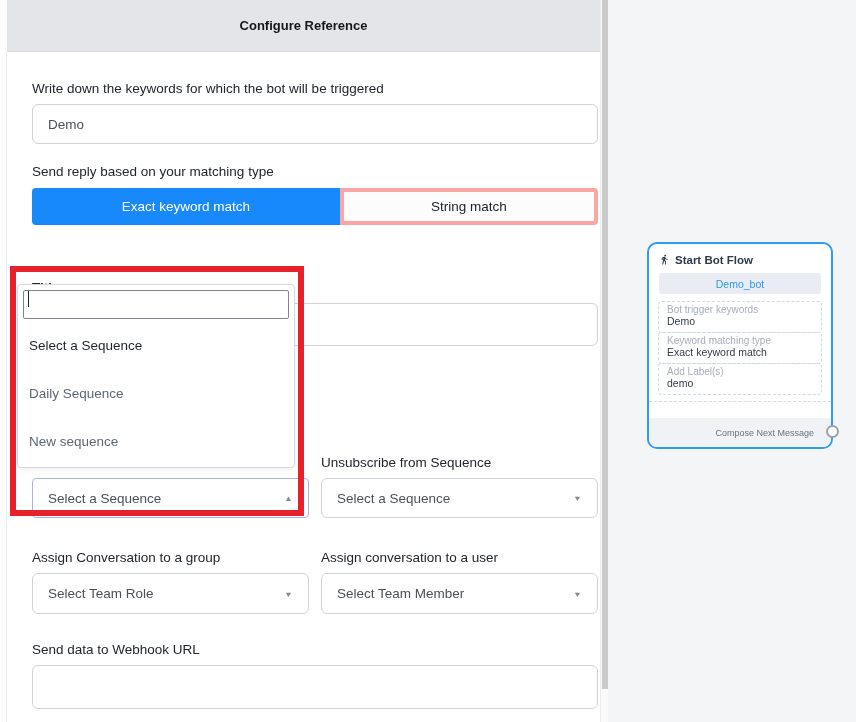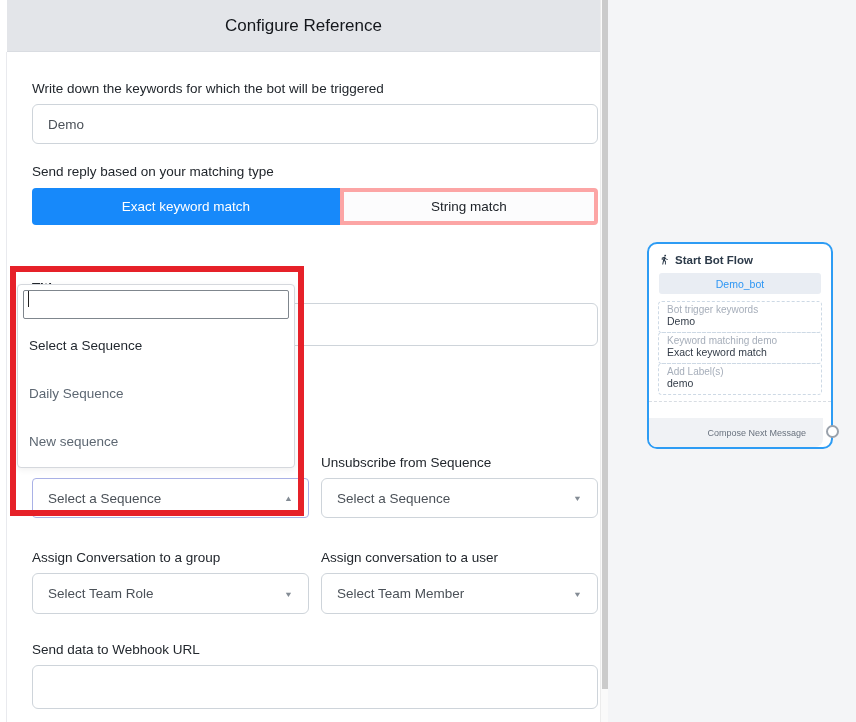--- a/index.html
+++ b/index.html
@@ -9,21 +9,21 @@
     font-family:"Liberation Sans", sans-serif; background:#ffffff;
   }
 
   
   .left-hairline { position:absolute; left:6px; top:52px; width:1px; height:670px; background:#e9eaee; }
   .dialog-header {
     position:absolute; left:7px; top:0; width:593px; height:52px;
     background:#e3e5e9; border-bottom:1px solid #d9dce1;
     display:flex; align-items:center; justify-content:center;
   }
-  .dialog-header h1 { font-size:17px; font-weight:normal; color:#14171c; }
+  .dialog-header h1 { font-size:13px; font-weight:bold; color:#14171c; }
 
   .content { position:absolute; left:32px; top:52px; width:566px; }
 
   .field-label { font-size:13.5px; color:#22272d; line-height:16px; }
   .mt29{margin-top:29px;} .mt20{margin-top:20px;} .mt19{margin-top:19px;}
   .mt47{margin-top:55px;font-weight:bold;} .mt24{margin-top:24px;} .mt32{margin-top:32px;} .mt28{margin-top:28px;}
 
   .text-input {
     display:block; width:100%; height:40px; margin-top:7px;
     border:1px solid #ced4da; border-radius:6px; background:#fff;
@@ -97,21 +97,21 @@
   }
   .card-fields { margin:7px 9px 0 9px; }
   .cfield {
     border:1px dashed #cdd9e5; border-radius:4px; padding:3px 8px 4px 8px; margin-top:-1px;
   }
   .cfield:first-child { margin-top:0; }
   .cfield .clabel { font-size:10px; color:#a6aeba; line-height:10px; }
   .cfield .cvalue { font-size:10.5px; color:#333c48; line-height:13px; }
   .card-sep { margin:6px 0 0 0; border-top:1px dashed #d8dde3; }
   .flow-card-footer {
-    position:absolute; left:0; right:8px; bottom:0; height:29px;
+    position:absolute; left:0; right:0; bottom:0; height:29px;
     background:#f0f2f5; border-radius:0 0 8px 8px;
     display:flex; align-items:center; justify-content:flex-end;
     padding-right:17px; font-size:9px; color:#69727e;
   }
   .connector-dot {
     position:absolute; right:-8px; bottom:9px; width:13px; height:13px;
     background:#ffffff; border:2px solid #9aa2ac; border-radius:50%; z-index:2; cursor:pointer;
   }
 </style>
 </head>
@@ -208,21 +208,21 @@
         </svg>
         <span class="title">Start Bot Flow</span>
       </div>
       <div class="bot-name-btn">Demo_bot</div>
       <div class="card-fields">
         <div class="cfield">
           <div class="clabel">Bot trigger keywords</div>
           <div class="cvalue">Demo</div>
         </div>
         <div class="cfield">
-          <div class="clabel">Keyword matching demo</div>
+          <div class="clabel">Keyword matching type</div>
           <div class="cvalue">Exact keyword match</div>
         </div>
         <div class="cfield">
           <div class="clabel">Add Label(s)</div>
           <div class="cvalue">demo</div>
         </div>
       </div>
       <div class="card-sep"></div>
       <div class="flow-card-footer">Compose Next Message</div>
       <div class="connector-dot"></div>

